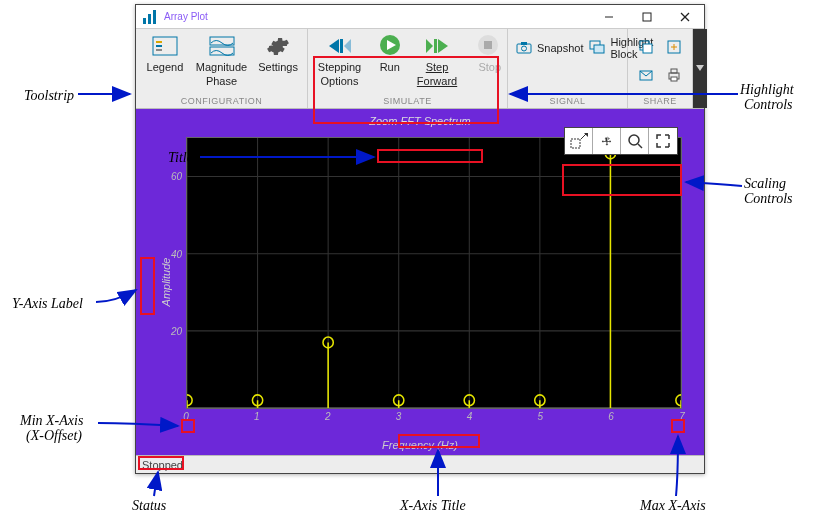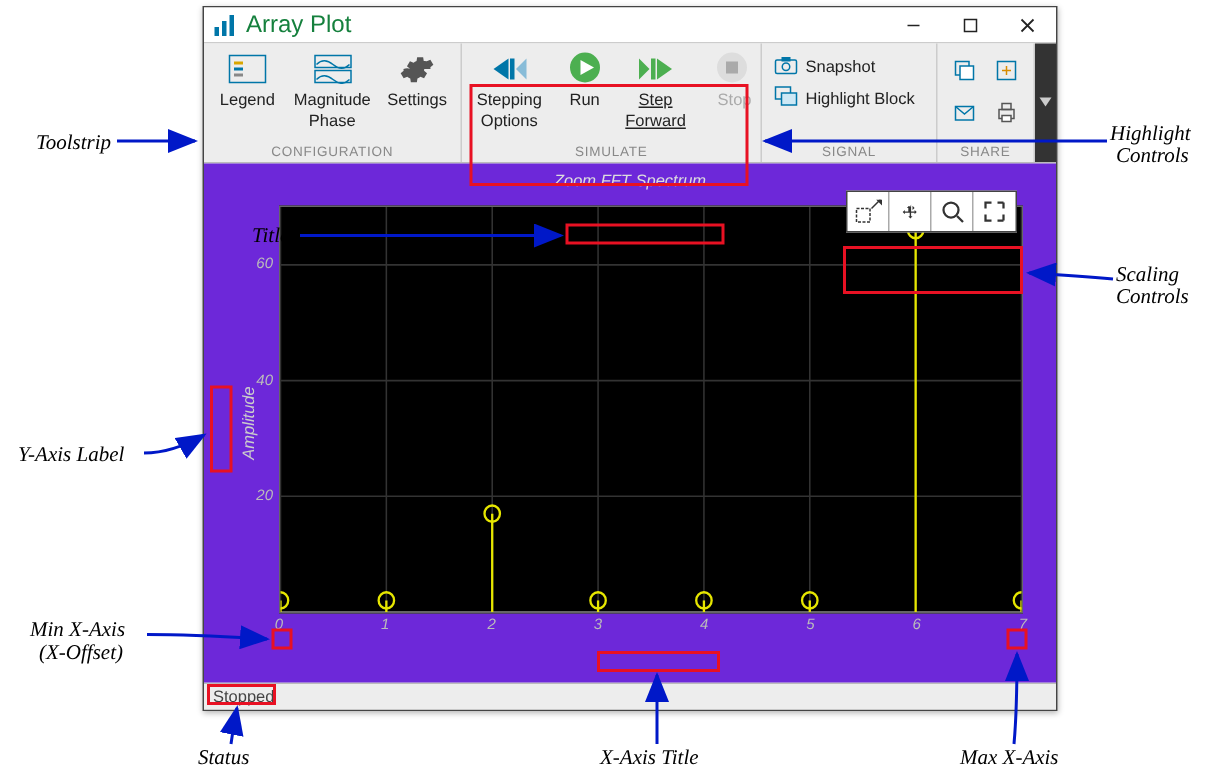--- a/index.html
+++ b/index.html
@@ -28,21 +28,21 @@
   .titlebar {
     height: 24px;
     display: flex;
     align-items: center;
     background: #fff;
     border-bottom: 1px solid #ccc;
   }
   .app-icon {
     width: 16px; height: 16px; margin: 0 6px;
   }
-  .title { flex: 1; font-size: 16px; color: #15803d; }
+  .title { flex: 1; font-size: 10px; color: #8b5cf6; }
   .win-controls { display:flex; }
   .win-btn {
     width: 38px; height: 24px; display:flex; align-items:center; justify-content:center;
     color:#222;
   }
 
   
   .tabsrow {
     height: 24px;
     background: #0076A8;
@@ -87,21 +87,21 @@
     text-align:center; padding: 0 0 2px 0;
   }
   .big-btn {
     display:flex; flex-direction:column; align-items:center;
     width: 54px; text-align:center; gap:2px;
     color:#222; cursor:pointer;
   }
   .big-btn .icon { width:26px; height:26px; display:flex;align-items:center;justify-content:center; }
   .big-btn span { font-size:11px; line-height:12px; }
   .big-btn.disabled { color:#aaa;align-items:flex-end; }
-  .col-btns { display:flex; flex-direction:column; gap:2px; padding-top:2px; }
+  .col-btns { display:flex; flex-direction:row; gap:2px; padding-top:2px; }
   .small-btn {
     display:flex; align-items:center; gap:5px;
     font-size:11px; color:#222; cursor:pointer;
     padding: 1px 2px;
   }
   .share-grid {
     display:grid; grid-template-columns: 24px 24px; grid-template-rows: 24px 24px;
     gap:4px; padding:4px;
   }
   .share-grid .ic { display:flex;align-items:center;justify-content:center; cursor:pointer;}
@@ -346,20 +346,21 @@
     <div style="width:14px;background:#333;">
       <svg width="14" height="80">
           <polygon points="3,36 11,36 7,42" fill="#ccc"></polygon>
         </svg>
     </div>
   </div>
 
   <div class="canvas-wrap">
     <div class="plot-title">Zoom FFT Spectrum</div>
     <div class="ylabel">Amplitude</div>
+    <div class="xlabel">Frequency (Hz)</div>
 
     <div class="yticks" id="yticks">
         <div class="ytick" style="top: 71.4286%;">20</div>
         <div class="ytick" style="top: 42.8571%;">40</div>
         <div class="ytick" style="top: 14.2857%;">60</div>
       </div>
     <div class="xticks" id="xticks">
         <div class="xtick" style="left: 0%;">0</div>
         <div class="xtick" style="left: 14.2857%;">1</div>
         <div class="xtick" style="left: 28.5714%;">2</div>

